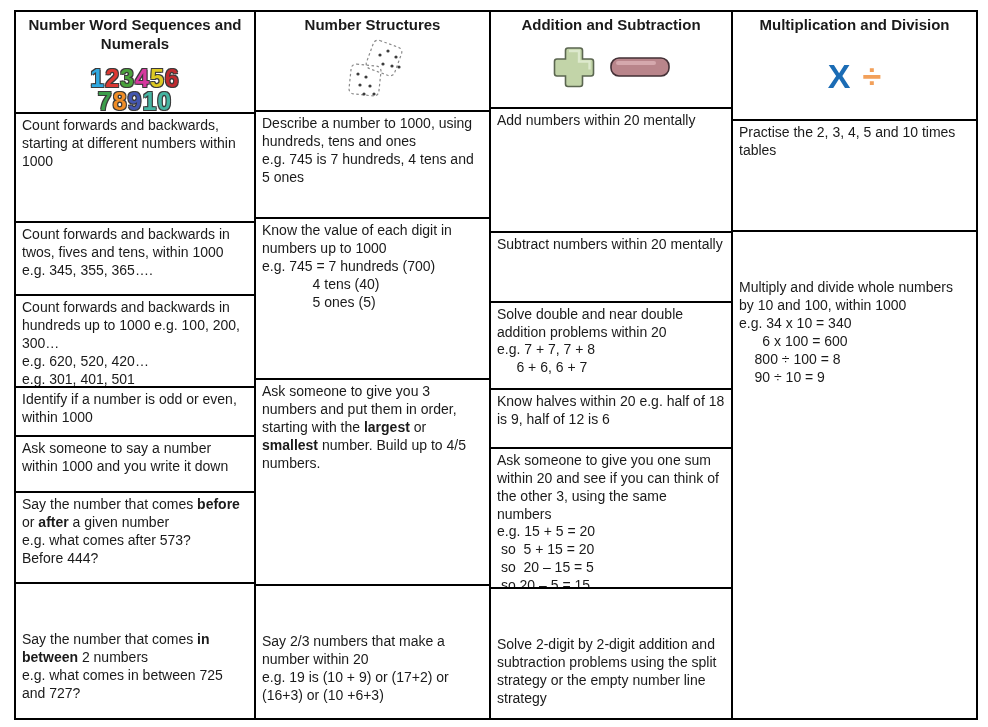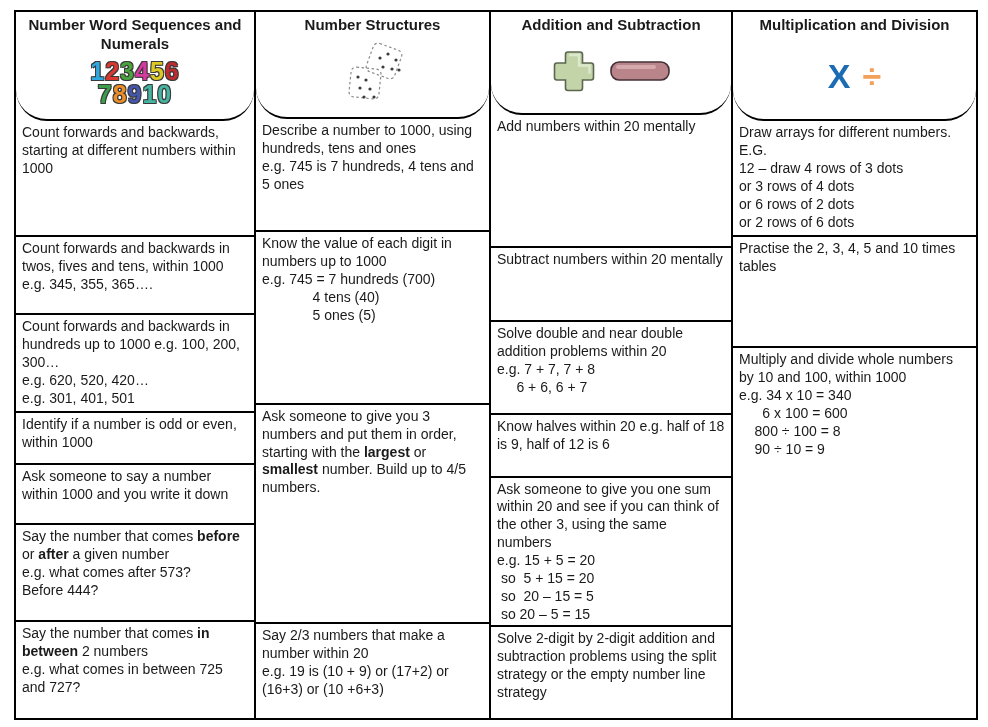--- a/index.html
+++ b/index.html
@@ -15,32 +15,31 @@
   }
   .col { display: flex; flex-direction: column; }
   .col.bordered { border-right: 2px solid #000; }
   .cell {
     border-bottom: 2px solid #000;
     overflow: hidden;
     padding: 3px 6px 2px 6px;
     font-size: 14px; line-height: 1.28;
     white-space: pre-line;
   }
-  .cell.last { border-bottom: none; }
+  .cell.last { border-bottom: none; margin-top: 44px; }
   .cell b { font-weight: 700; }
 
   .cell.header {
     text-align: center; white-space: normal;
     display: flex; flex-direction: column; align-items: center;
     padding-top: 4px;
-    border-radius: 31px;
   }
   .htitle { font-weight: 700; font-size: 15px; line-height: 1.25; }
 
-  .numerals { margin-top: 6px; line-height: 0.95; }
+  .numerals { margin-top: 13px; line-height: 0.95; }
   .numrow { text-align: center; }
   .numrow span {
     font-size: 25px; font-weight: 700; letter-spacing: 1px;
     text-shadow: 1px 1px 0 #3a3a3a, -1px 1px 0 #3a3a3a, 1px -1px 0 #3a3a3a, -1px -1px 0 #3a3a3a;
   }
 
   .icon-wrap { display: flex; align-items: center; justify-content: center; gap: 12px; flex: 1; }
   .opsym { font-size: 34px; font-weight: 700; line-height: 1; }
 </style>
 </head>
@@ -141,25 +140,20 @@
   </div>
 
   <div class="col" style="width:243px">
     <div class="cell header" style="height:109px">
       <div class="htitle">Multiplication and Division</div>
       <div class="icon-wrap">
         <span class="opsym" style="color: rgb(27, 108, 181);">X</span>
         <span class="opsym" style="color: rgb(242, 160, 90);">÷</span>
       </div>
     </div>
-    <div class="cell" style="height:116px">Draw arrays for different numbers. E.G.
-12 – draw 4 rows of 3 dots
-or 3 rows of 4 dots
-or 6 rows of 2 dots
-or 2 rows of 6 dots</div>
     <div class="cell" style="height:111px">Practise the 2, 3, 4, 5 and 10 times tables</div>
     <div class="cell last" style="height:194px">Multiply and divide whole numbers by 10 and 100, within 1000
 e.g. 34 x 10 = 340
 &nbsp;&nbsp;&nbsp;&nbsp;&nbsp;&nbsp;6 x 100 = 600
 &nbsp;&nbsp;&nbsp;&nbsp;800 ÷ 100 = 8
 &nbsp;&nbsp;&nbsp;&nbsp;90 ÷ 10 = 9</div>
   </div>
 
 </div>
 

